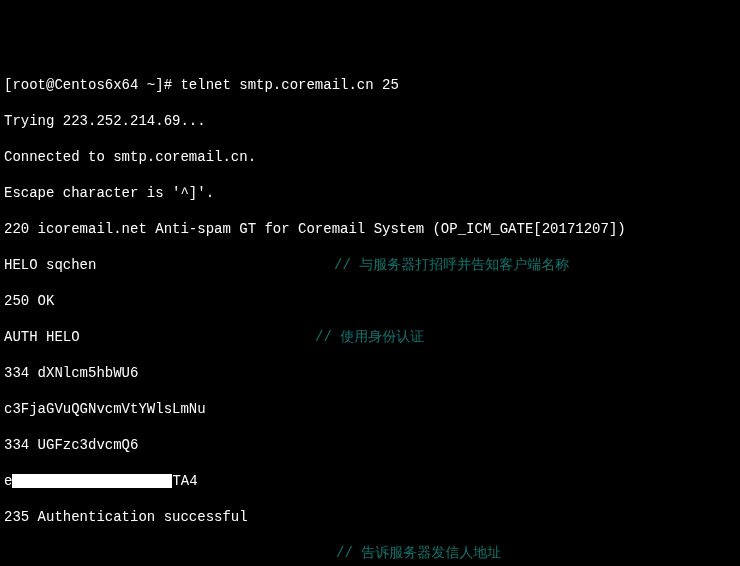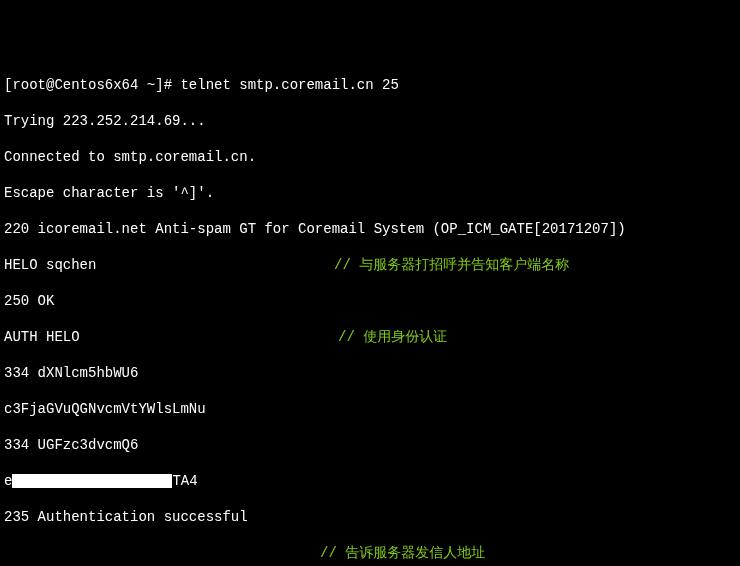--- a/index.html
+++ b/index.html
@@ -9,21 +9,21 @@
     color: #ffffff;
     font-family: "Courier New", Courier, monospace;
     font-size: 14px;
     line-height: 18px;
     width: 732px;
     height: 558px;
     overflow: hidden;
     white-space: pre;
   }
   .comment {
-    color: #84cc16;
+    color: #0f766e;
     position: absolute;
   }
   .row {
     position: relative;
     height: 18px;
   }
   .block {
     display: inline-block;
     background: #ffffff;
     color: #ffffff;
@@ -36,27 +36,27 @@
 
 
 
 <div class="row"><span>[root@Centos6x64 ~]# telnet smtp.coremail.cn 25</span></div>
 <div class="row"><span>Trying 223.252.214.69...</span></div>
 <div class="row"><span>Connected to smtp.coremail.cn.</span></div>
 <div class="row"><span>Escape character is '^]'.</span></div>
 <div class="row"><span>220 icoremail.net Anti-spam GT for Coremail System (OP_ICM_GATE[20171207])</span></div>
 <div class="row"><span>HELO sqchen</span><span class="comment" style="left:330px">// 与服务器打招呼并告知客户端名称</span></div>
 <div class="row"><span>250 OK</span></div>
-<div class="row"><span>AUTH HELO</span><span class="comment" style="left:334px">// 使用身份认证</span></div>
+<div class="row"><span>AUTH HELO</span><span class="comment" style="left:311px">// 使用身份认证</span></div>
 <div class="row"><span>334 dXNlcm5hbWU6</span></div>
 <div class="row"><span>c3FjaGVuQGNvcmVtYWlsLmNu</span></div>
 <div class="row"><span>334 UGFzc3dvcmQ6</span></div>
 <div class="row"><span>e</span><span class="block" style="width:160px">&nbsp;</span><span>TA4</span></div>
 <div class="row"><span>235 Authentication successful</span></div>
-<div class="row"><span class="comment" style="left:316px">// 告诉服务器发信人地址</span></div>
+<div class="row"><span class="comment" style="left:332px">// 告诉服务器发信人地址</span></div>
 
 
 
 
 
 
 
 
 
 

